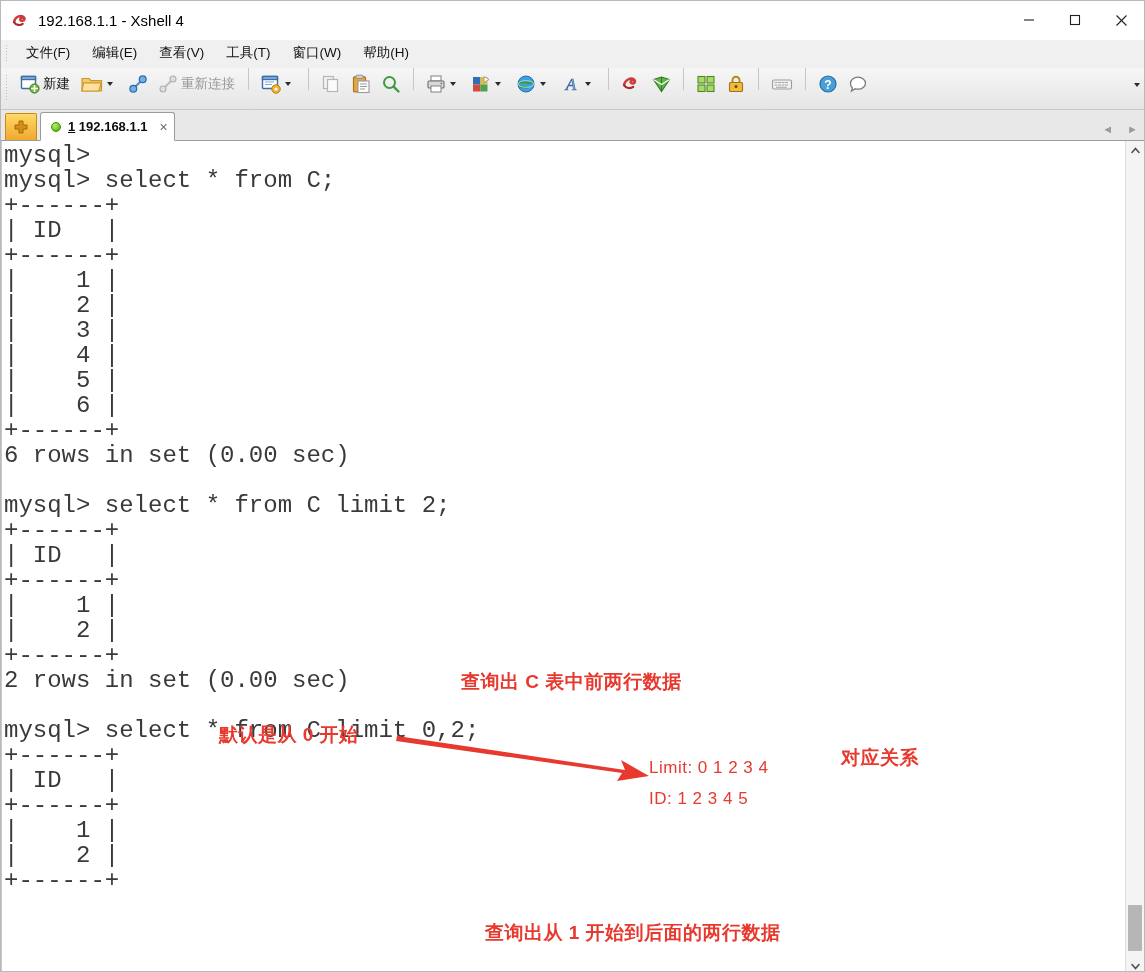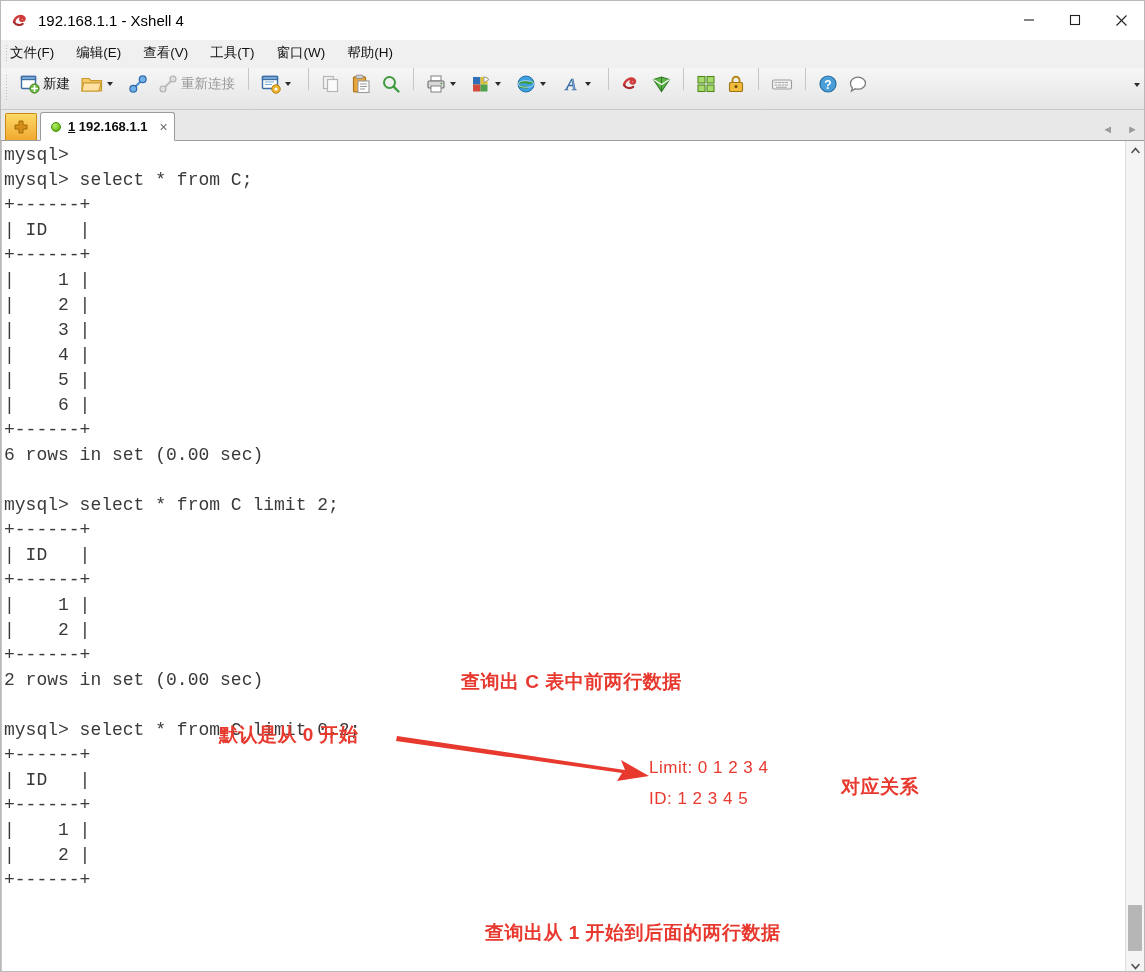--- a/index.html
+++ b/index.html
@@ -62,20 +62,21 @@
     background: transparent;
   }
   .win-btn svg { display: block; }
 
   
   .menubar {
     height: 27px;
     background: #f0f0f0;
     display: flex;
     align-items: center;
+    padding-left: 16px;
     border-bottom: 1px solid #f0f0f0;
     position: relative;
   }
   .menubar:before {
     content: "";
     position: absolute;
     left: 4px; top: 4px;
     width: 3px; height: 19px;
     background-image: radial-gradient(#bdbdbd 0.6px, transparent 0.7px);
     background-size: 3px 3px;
@@ -218,21 +219,21 @@
   }
   .term-inner {
     position: absolute;
     left: 0; top: 0; right: 19px; bottom: 0;
     padding: 2px 0 0 2px;
     border-left: 1px solid #c9c9c9;
     box-sizing: border-box;
   }
   .term-line {
     font-family: "Liberation Mono", monospace;
-    font-size: 18px;
+    font-size: 24px;
     line-height: 25px;
     color: #3a3a3a;
     white-space: pre;
     height: 25px;
   }
   .term-line.blank { color: transparent; }
 
   
   .vscroll {
     position: absolute;
@@ -602,21 +603,21 @@
     <div class="anno anno-cn" style="left:460px; top:528px;">查询出 C 表中前两行数据</div>
 
     <div class="anno anno-cn" style="left:218px; top:581px;">默认是从 0 开始</div>
 
     <svg class="arrow-svg" style="left:392px; top:586px;" width="262" height="60" viewBox="0 0 262 60">
       <path d="M4 9 L232 43 L228 33 L256 49 L224 54 L229 46 L3 14 Z" fill="#e8392f"></path>
     </svg>
 
     <div class="anno anno-map" style="left:648px; top:617px;">Limit:  0 1 2 3 4</div>
     <div class="anno anno-map" style="left:648px; top:648px;">ID:     1 2 3 4 5</div>
-    <div class="anno anno-cn" style="left:840px; top:633px;">对应关系</div>
+    <div class="anno anno-cn" style="left:840px; top:604px;">对应关系</div>
 
     <div class="anno anno-cn" style="left:484px; top:779px;">查询出从 1 开始到后面的两行数据</div>
 
     <div class="vscroll">
       <div class="vs-arrow">
         <svg width="9" height="7" viewBox="0 0 9 7">
           <path d="M1 5.5L4.5 1.5L8 5.5" fill="none" stroke="#4f4f4f" stroke-width="1.5" stroke-linecap="round"></path>
         </svg>
       </div>
       <div class="vs-thumb"></div>

